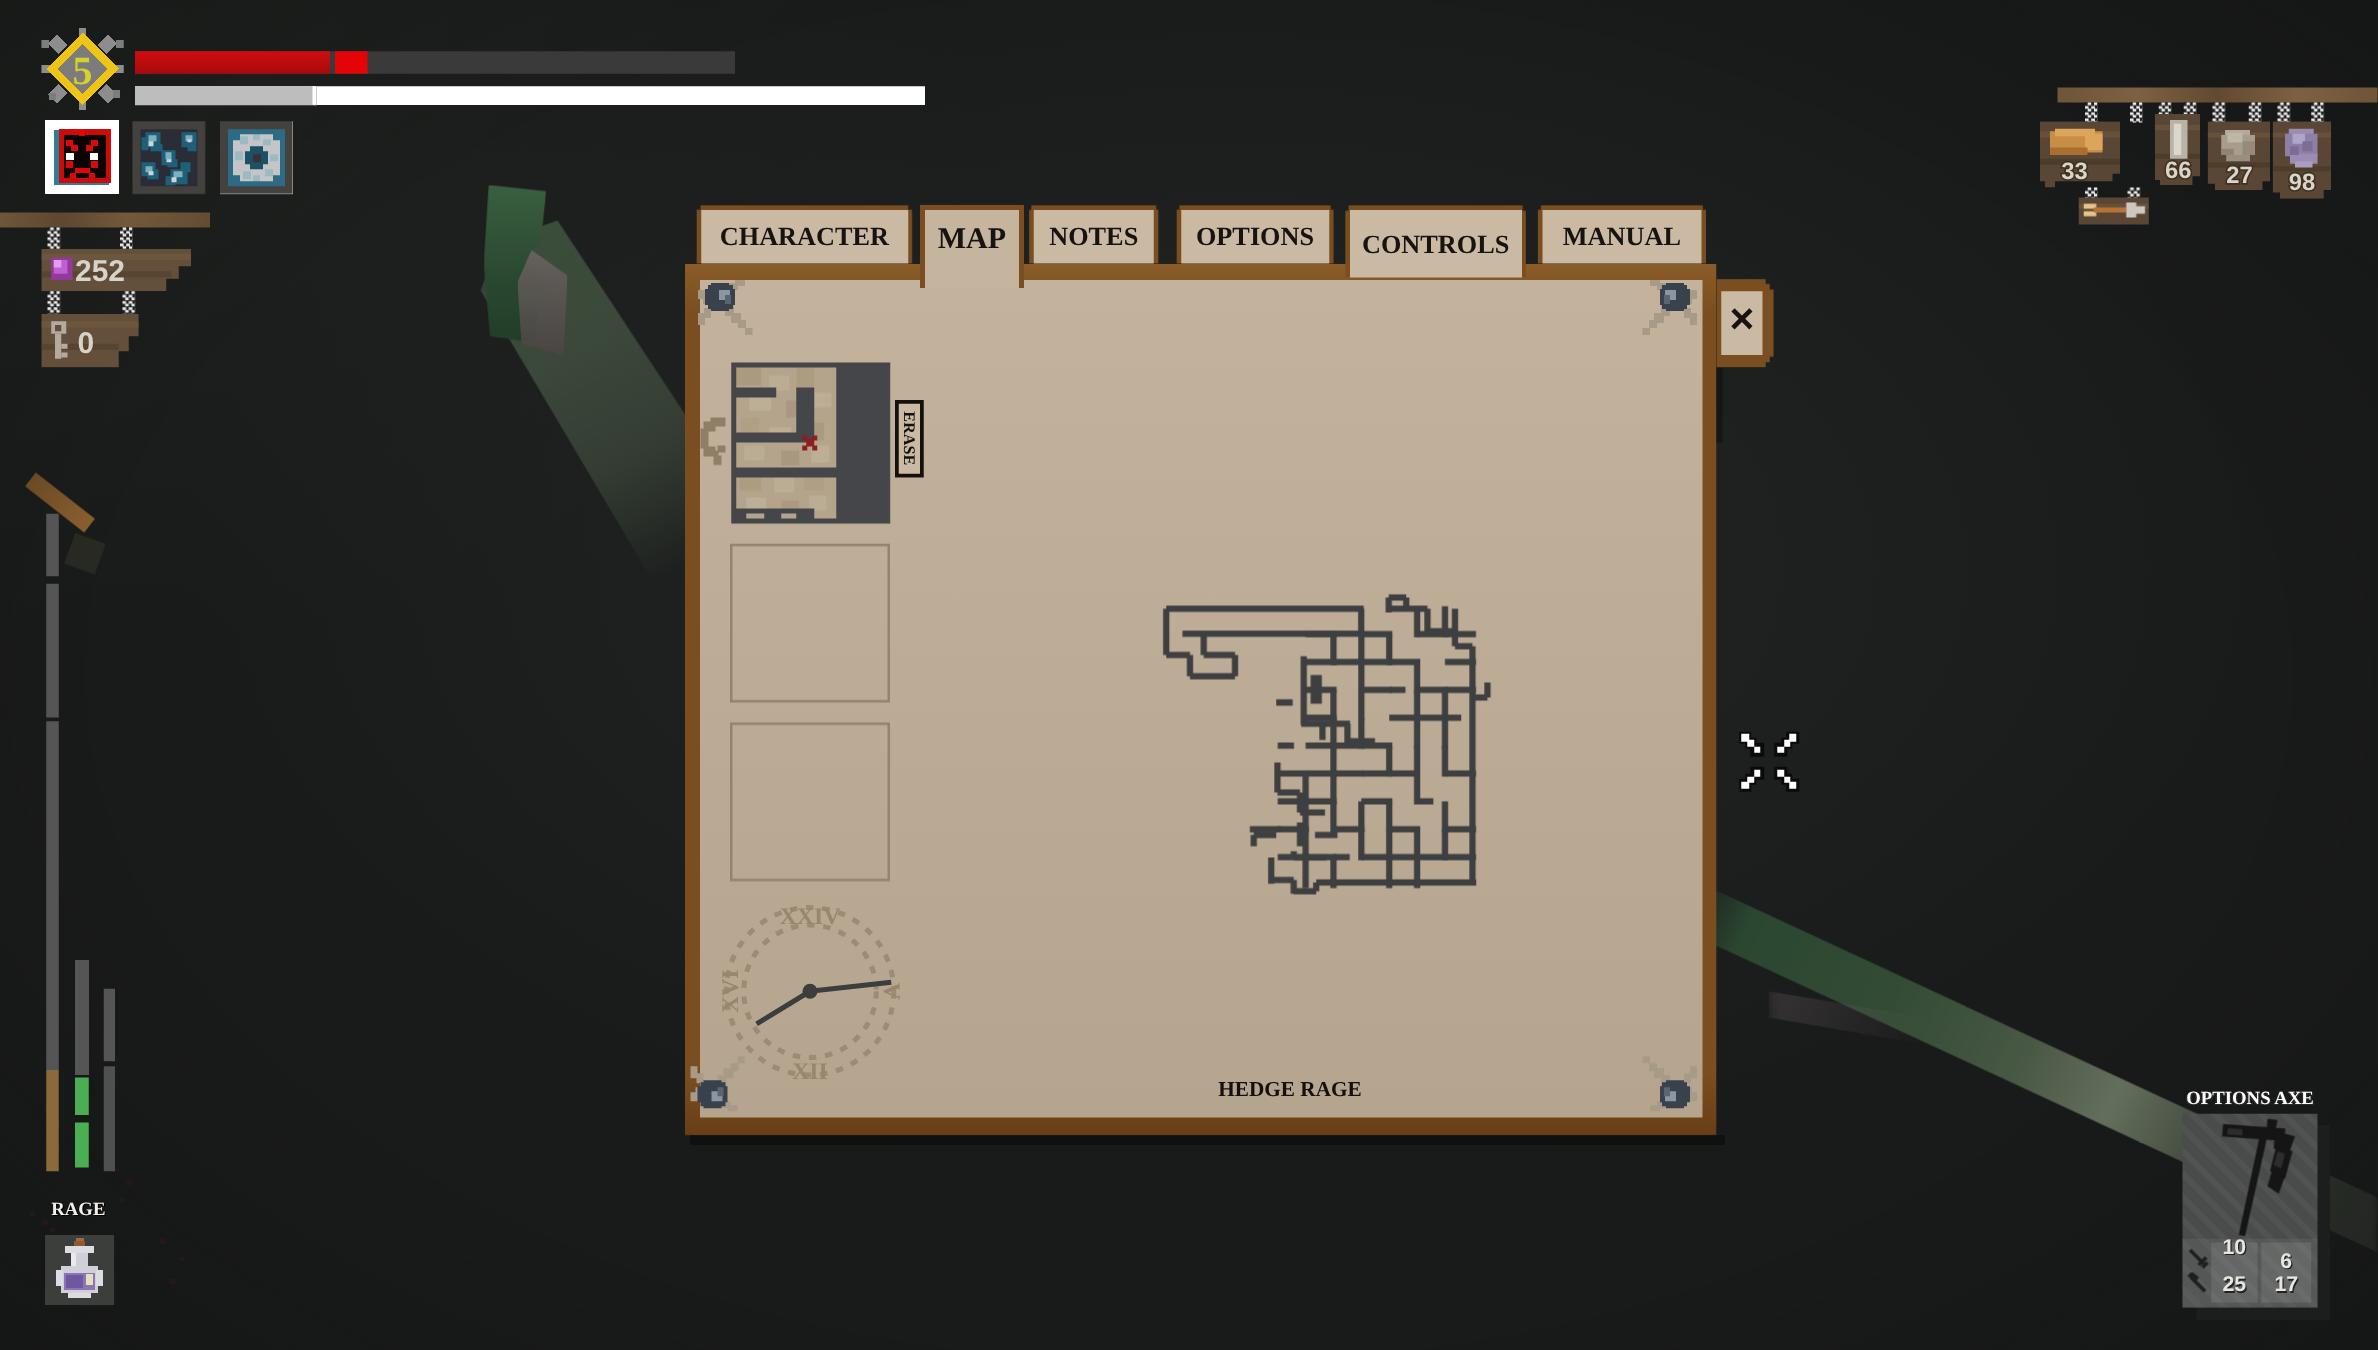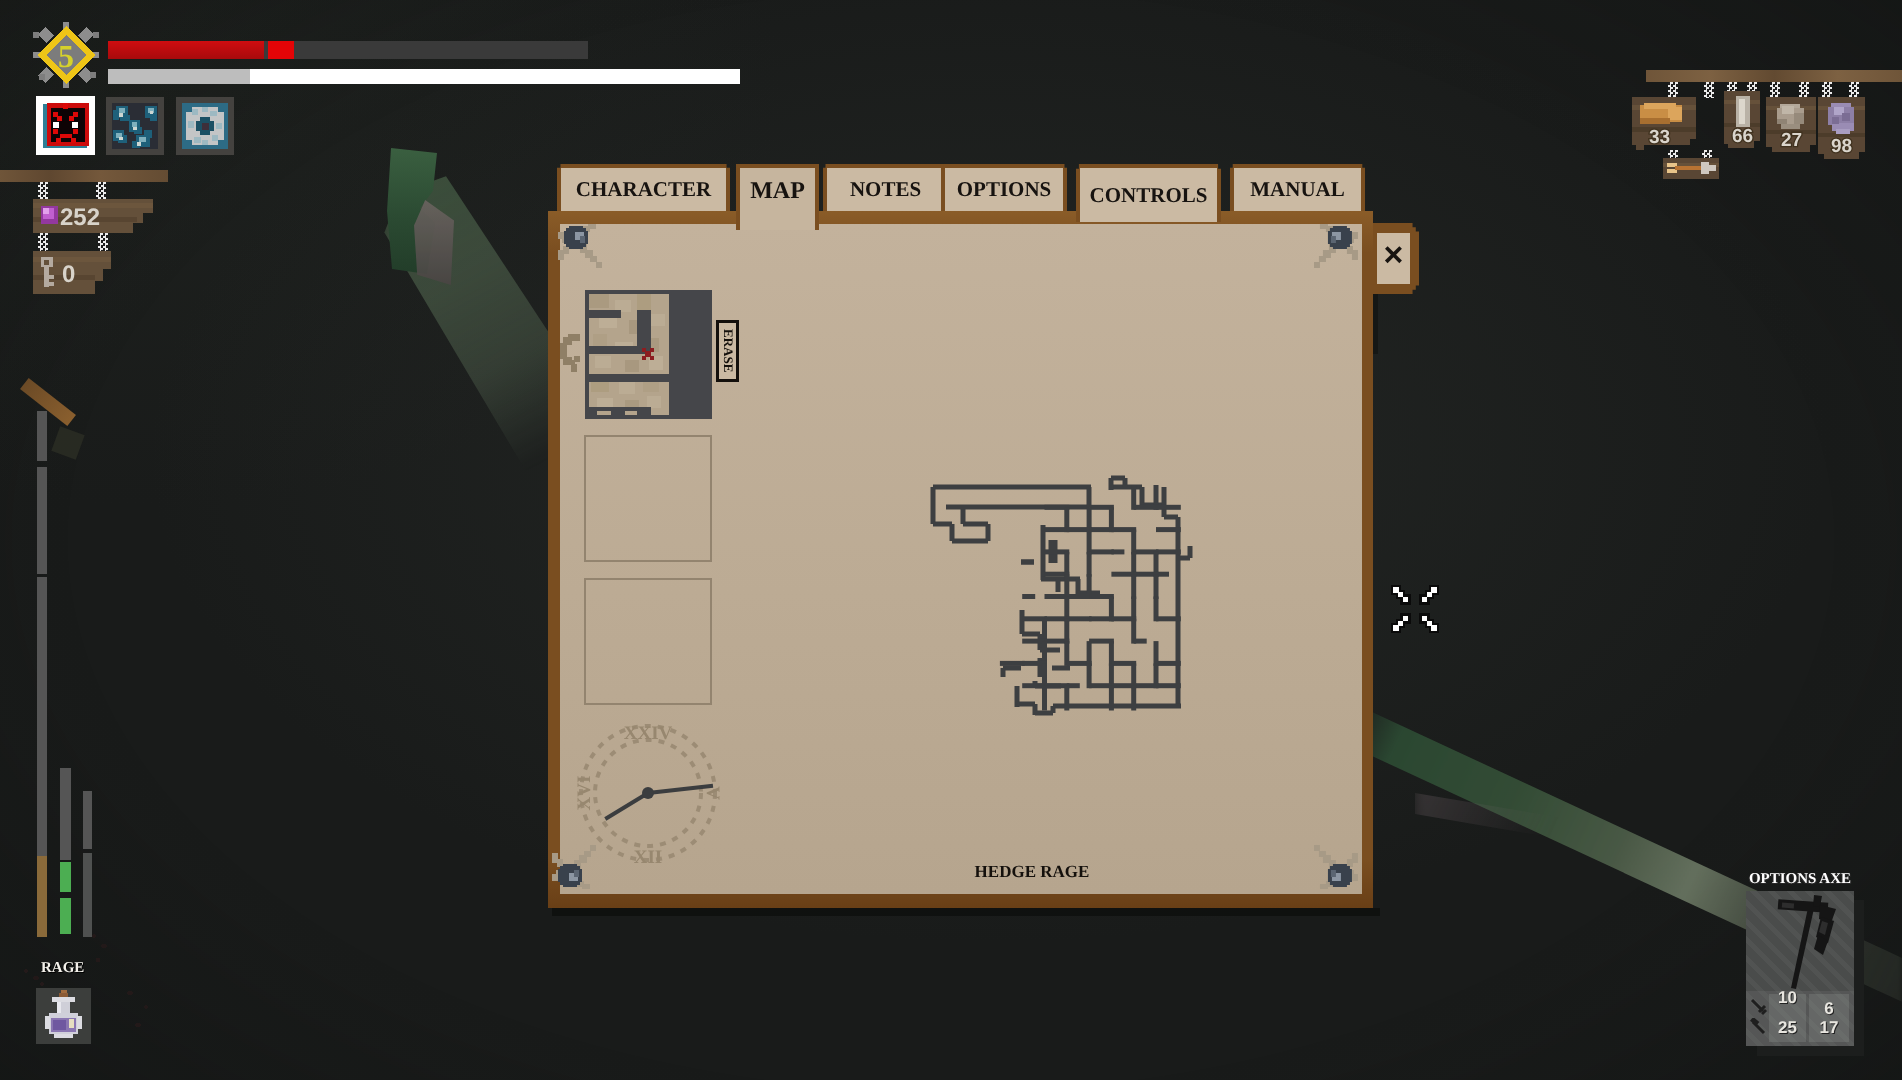--- a/index.html
+++ b/index.html
@@ -262,21 +262,21 @@
 <div class="abs" style="left:1373px;top:294px;width:5px;height:60px;background:rgba(8,9,8,0.4);"></div>
 
 <div class="abs tabx" style="left:557px;top:164px;width:173px;height:47px;">
   <div class="tabin">CHARACTER</div>
 </div>
 
 <div class="abs" style="left:736px;top:164px;width:83px;height:66px;background:#7a4e20;"></div>
 <div class="abs" style="left:740px;top:168px;width:75px;height:62px;background:#c6b59e;"></div>
 <div class="abs" style="left:740px;top:168px;width:75px;height:47px;color:#171310;font-weight:bold;font-size:24px;font-family:'Liberation Serif',serif;display:flex;align-items:center;justify-content:center;">MAP</div>
 
-<div class="abs tabx" style="left:823px;top:164px;width:104px;height:47px;padding-left:21px;">
+<div class="abs tabx" style="left:823px;top:164px;width:104px;height:47px;">
   <div class="tabin">NOTES</div>
 </div>
 
 <div class="abs tabx" style="left:941px;top:164px;width:126px;height:47px;">
   <div class="tabin">OPTIONS</div>
 </div>
 
 <div class="abs tabx" style="left:1076px;top:164px;width:145px;height:58px;">
   <div class="tabin">CONTROLS</div>
 </div>

